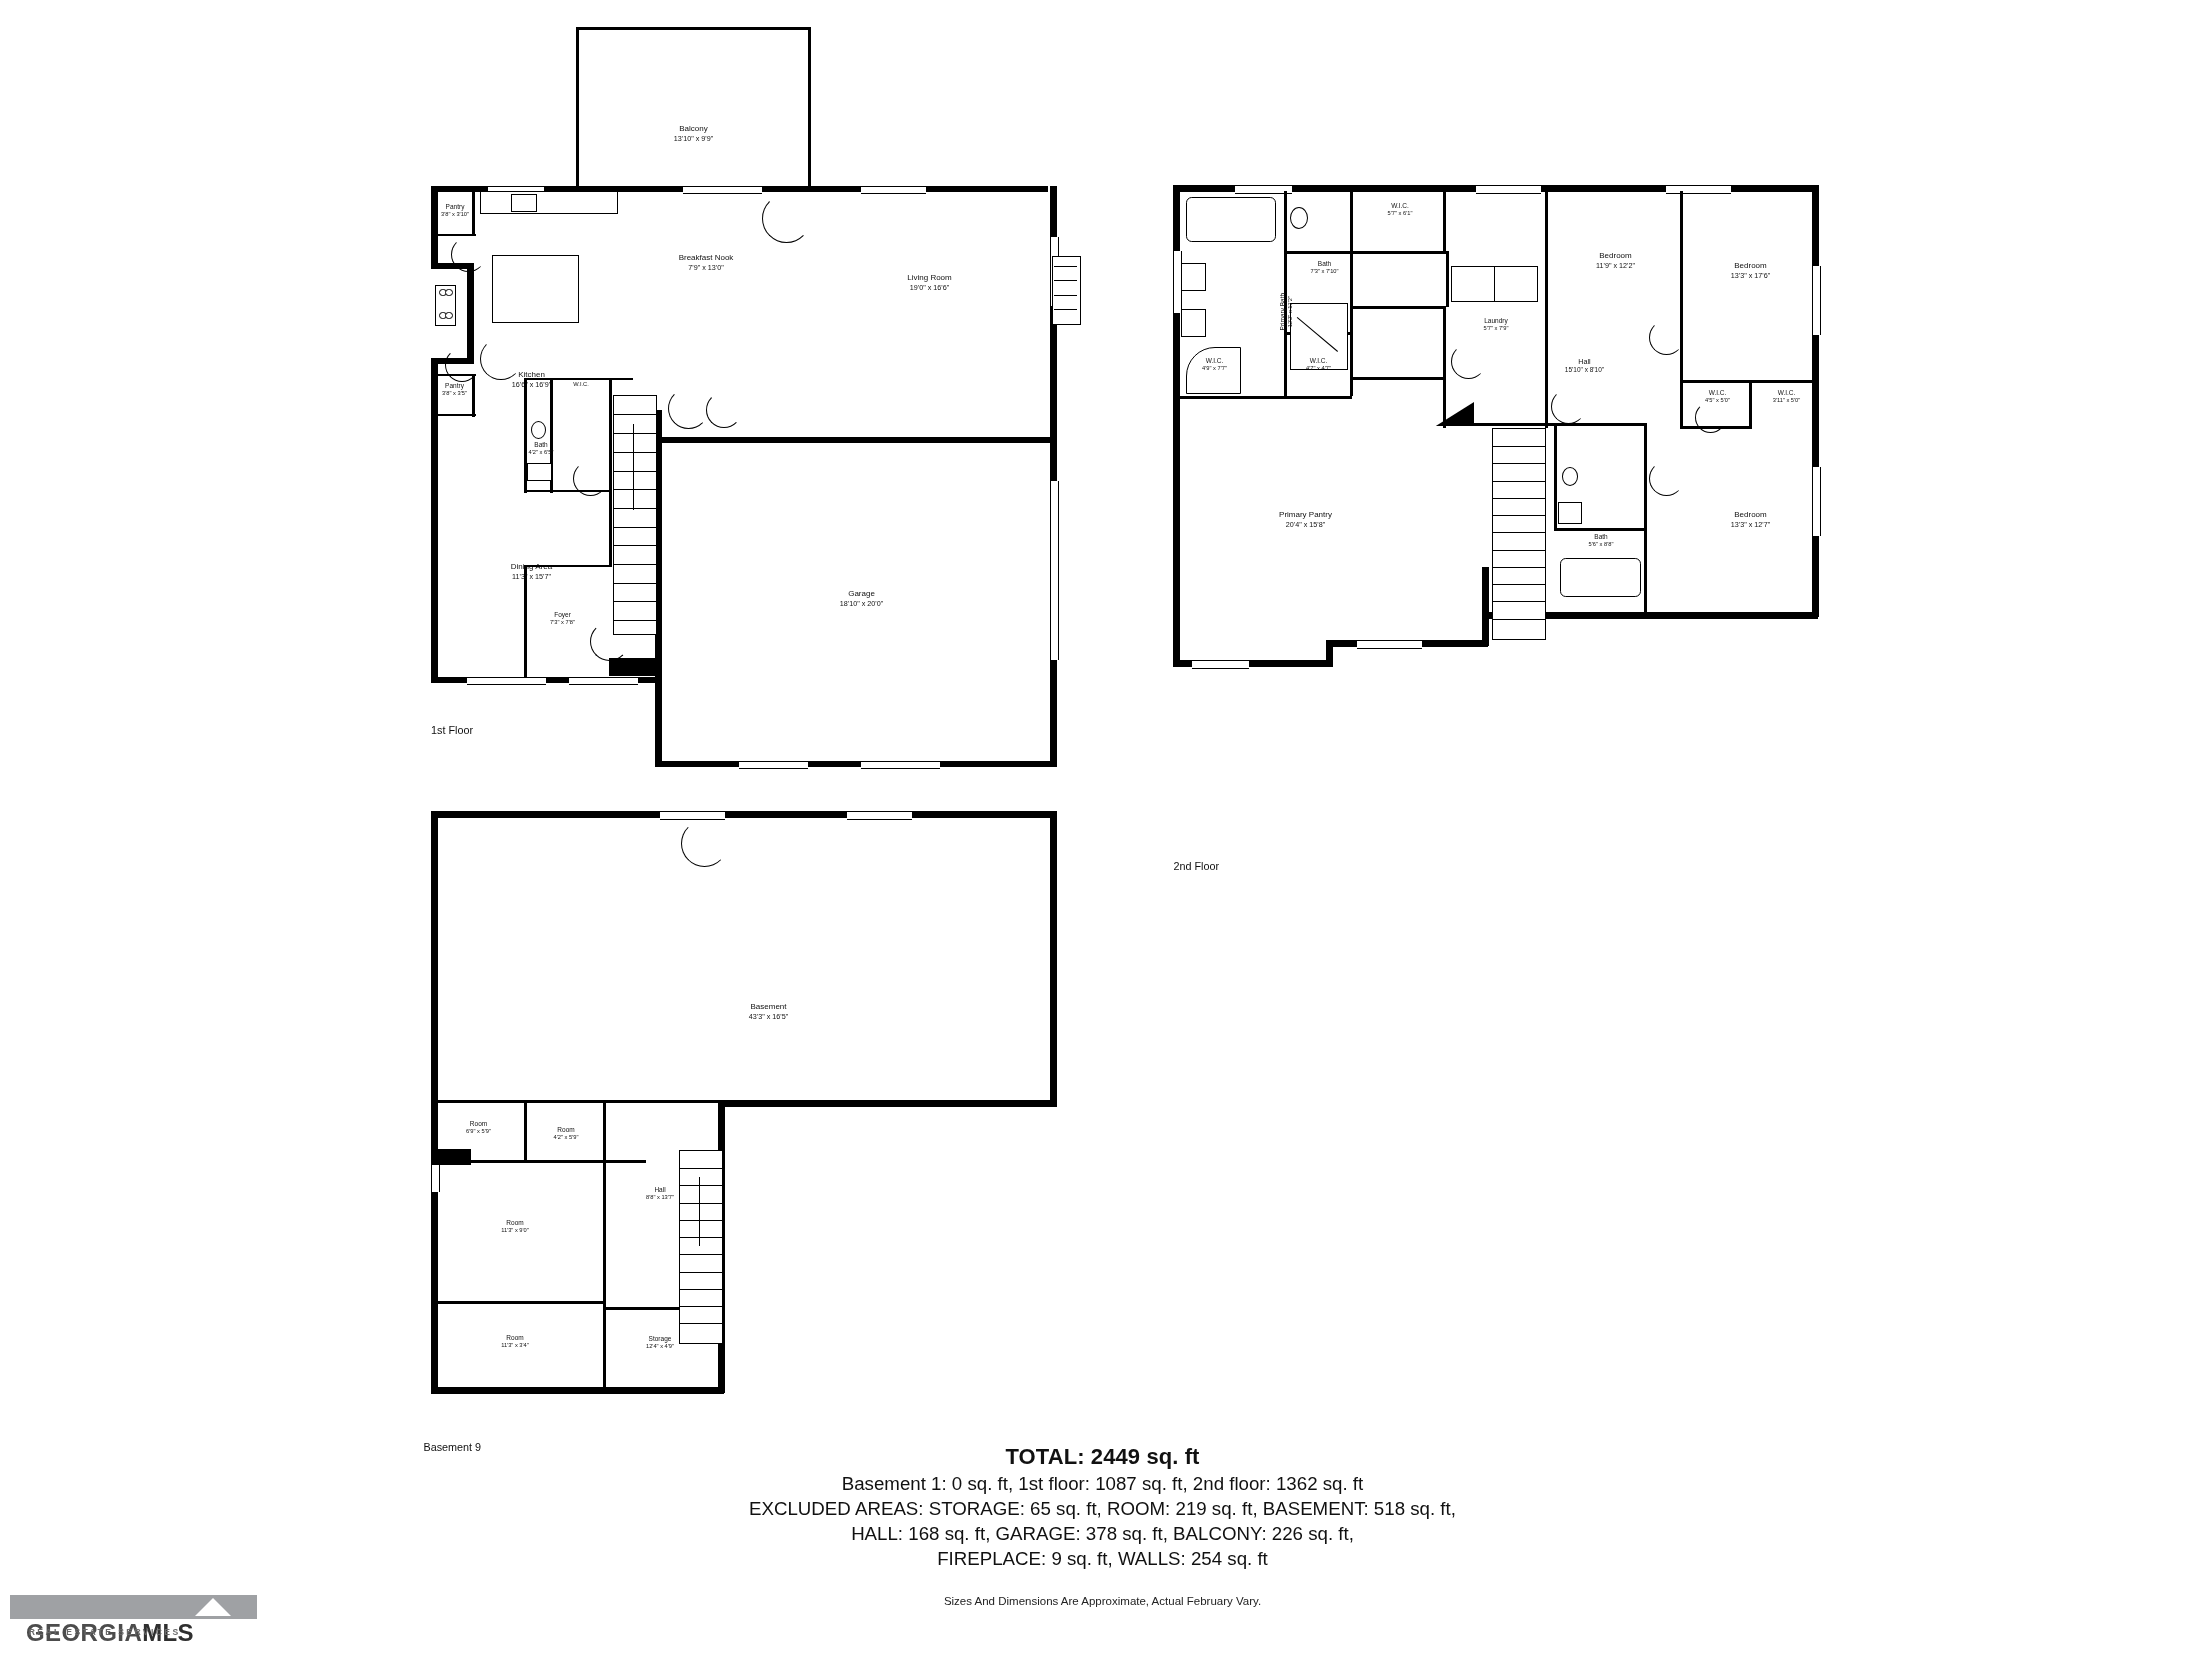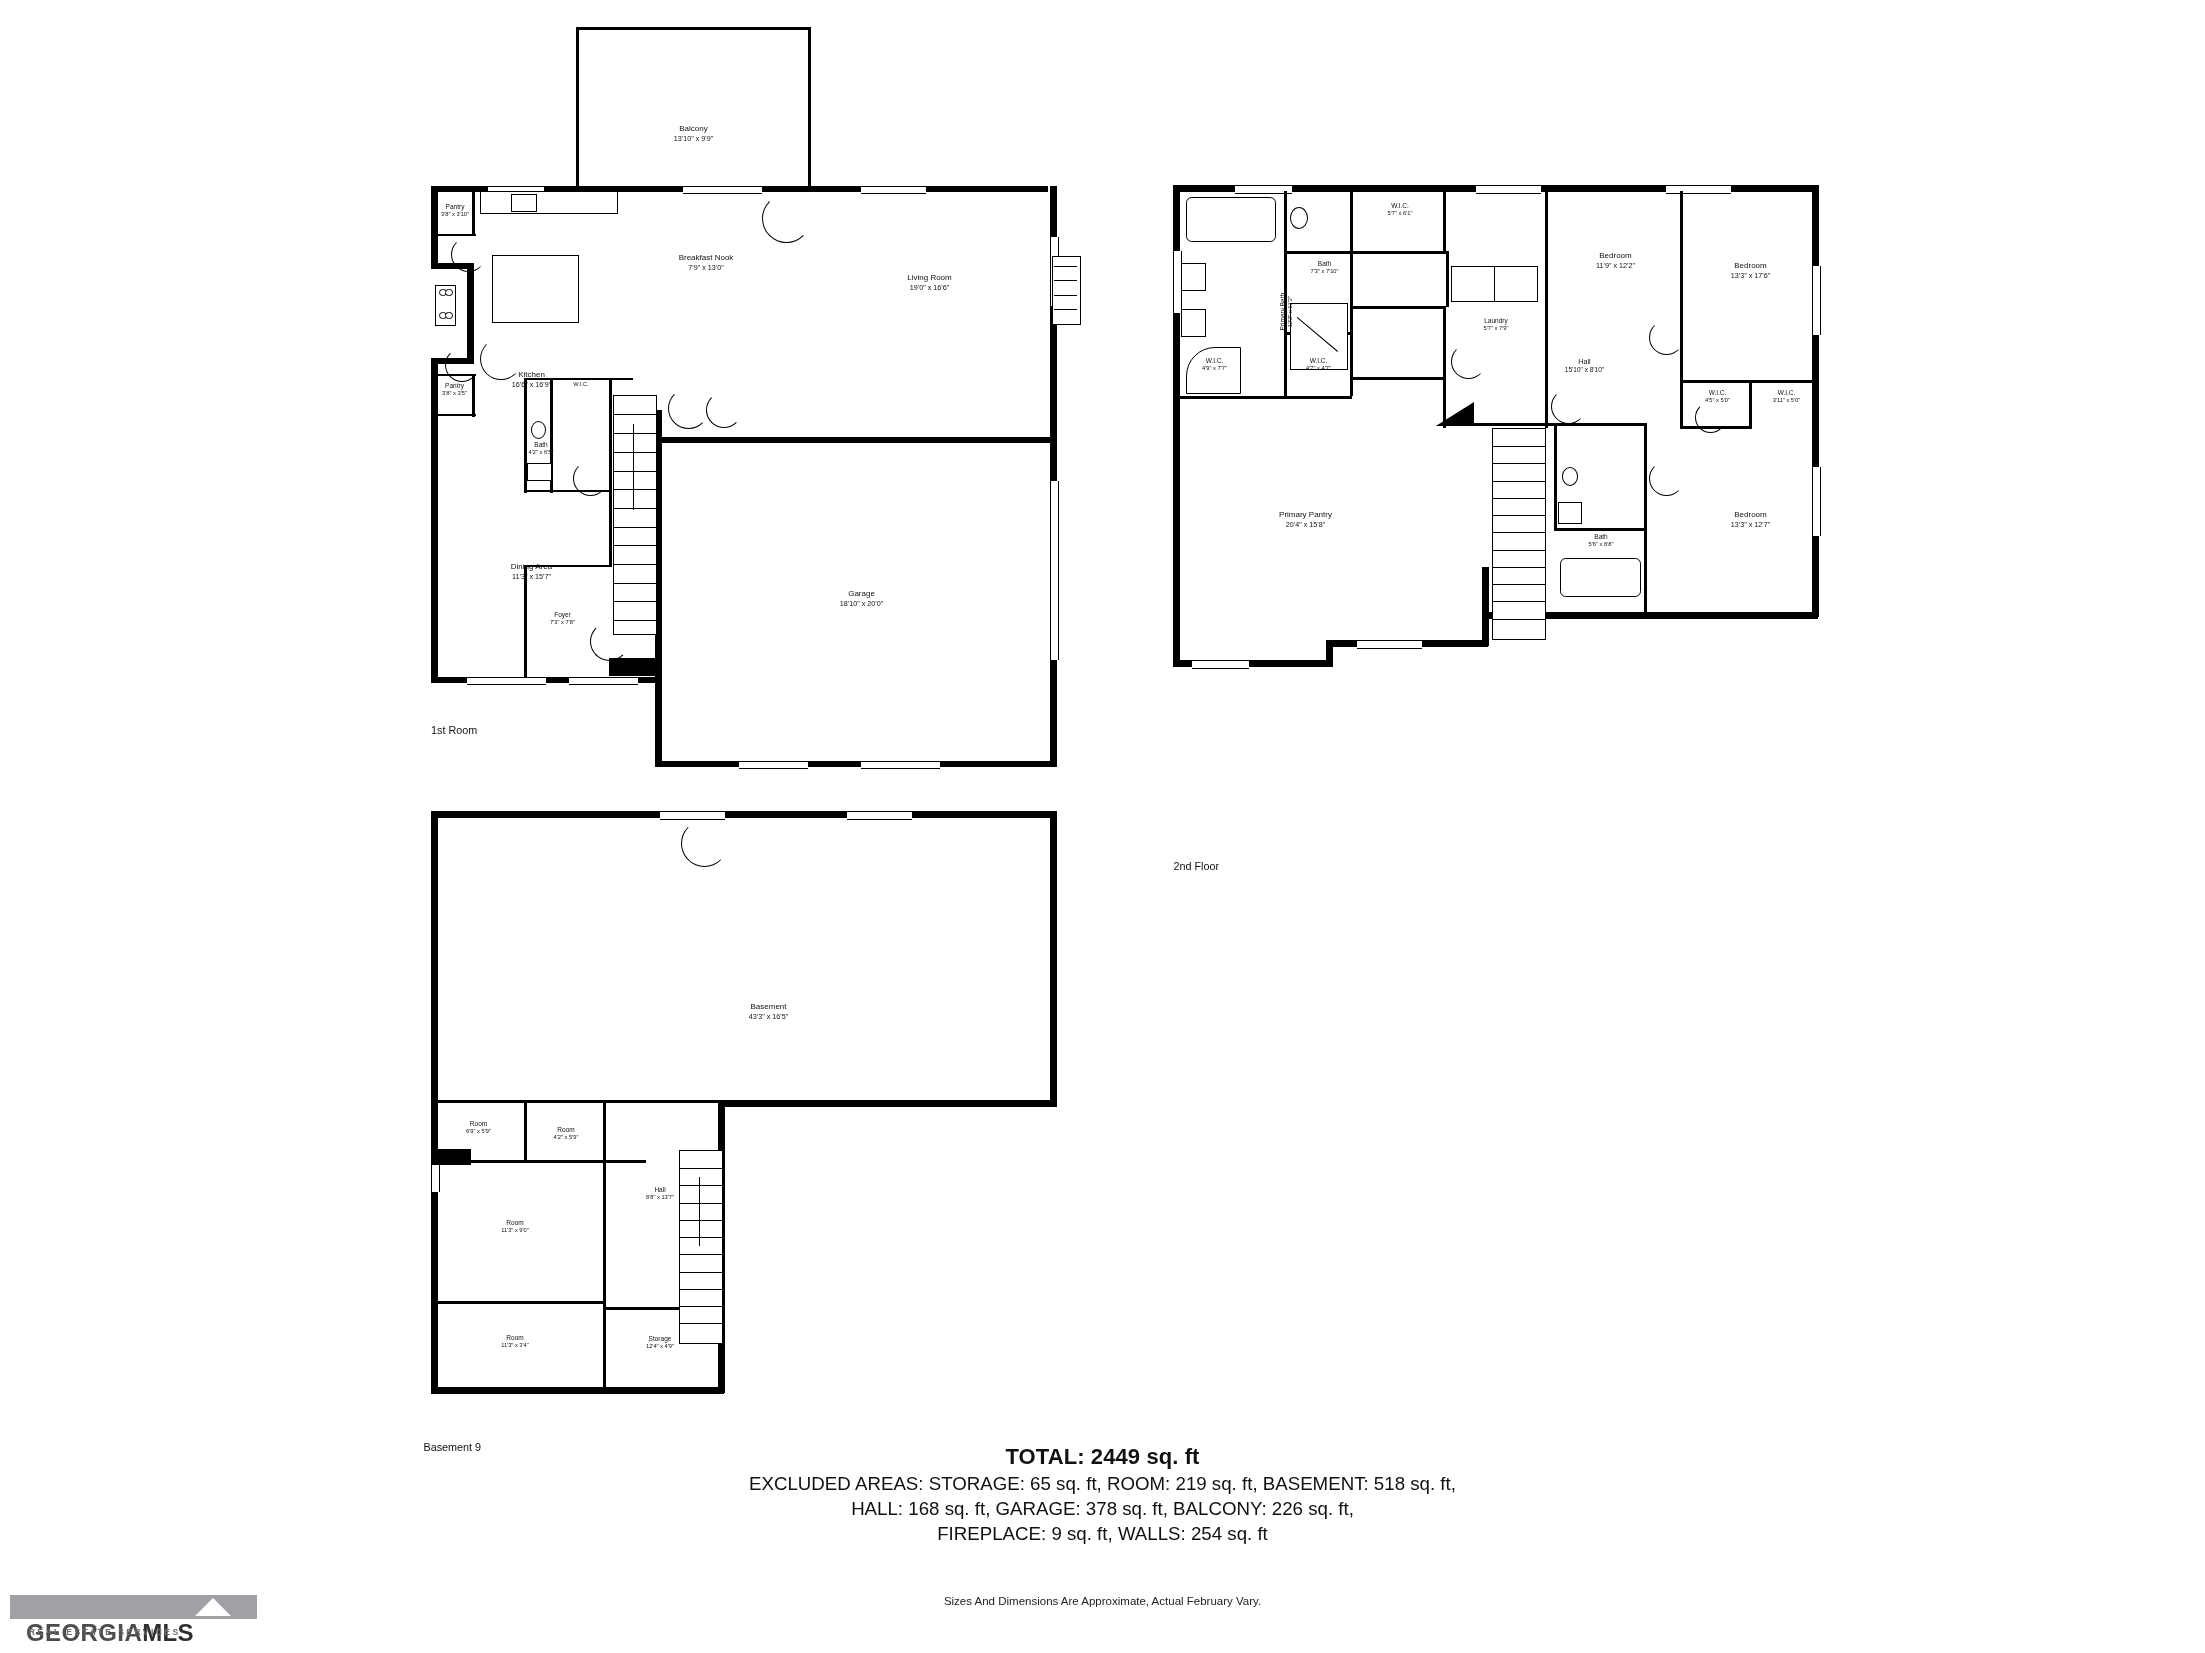--- a/index.html
+++ b/index.html
@@ -176,21 +176,21 @@
     <div class="thin" style="left:231px;top:402px;width:1.4px;height:86px;"></div>
 
     <div class="arc" style="left:266px;top:366px;width:39px;height:39px;"></div>
     <div class="arc" style="left:304px;top:370px;width:34px;height:34px;"></div>
 
     <div class="lbl" style="left:409px;top:567px;width:101px;">
       <span class="nm">Garage</span>
       <span class="dim">18'10" x 20'0"</span>
     </div>
 
-    <div class="floor-title" style="left:29px;top:702px;">1st Room</div>
+    <div class="floor-title" style="left:29px;top:702px;">1st Floor</div>
   </div>
 
   <div class="plan" style="left:1149px;top:165px;width:704px;height:589px;">
 
     <div class="wall" style="left:24.4px;top:20px;width:645px;height:6.5px;"></div>
     <div class="wall" style="left:24.4px;top:20px;width:6.5px;height:482px;"></div>
     <div class="wall" style="left:663px;top:20px;width:6.5px;height:432px;"></div>
     <div class="wall" style="left:24.4px;top:495px;width:158px;height:6.5px;"></div>
     <div class="wall" style="left:177px;top:475px;width:6.5px;height:27px;"></div>
     <div class="wall" style="left:177px;top:475px;width:162px;height:6.5px;"></div>
@@ -388,20 +388,21 @@
       <i style="top:155px"></i>
         <i style="top:172px"></i>
     </div>
     <div class="thin" style="left:297px;top:373px;width:1.4px;height:69px;"></div>
 
     <div class="floor-title" style="left:21.5px;top:637px;">Basement 9</div>
   </div>
 
   <div class="summary" style="top:1444px;">
     <div class="total">TOTAL: 2449 sq. ft</div>
+    <div class="line">Basement 1: 0 sq. ft, 1st floor: 1087 sq. ft, 2nd floor: 1362 sq. ft</div>
     <div class="line">EXCLUDED AREAS: STORAGE: 65 sq. ft, ROOM: 219 sq. ft, BASEMENT: 518 sq. ft,</div>
     <div class="line">HALL: 168 sq. ft, GARAGE: 378 sq. ft, BALCONY: 226 sq. ft,</div>
     <div class="line">FIREPLACE: 9 sq. ft, WALLS: 254 sq. ft</div>
   </div>
 
   <div class="disclaimer" style="top:1595px;">Sizes And Dimensions Are Approximate, Actual February Vary.</div>
 
   <div class="logo">
     <div class="band"></div>
     <div class="tri"></div>

